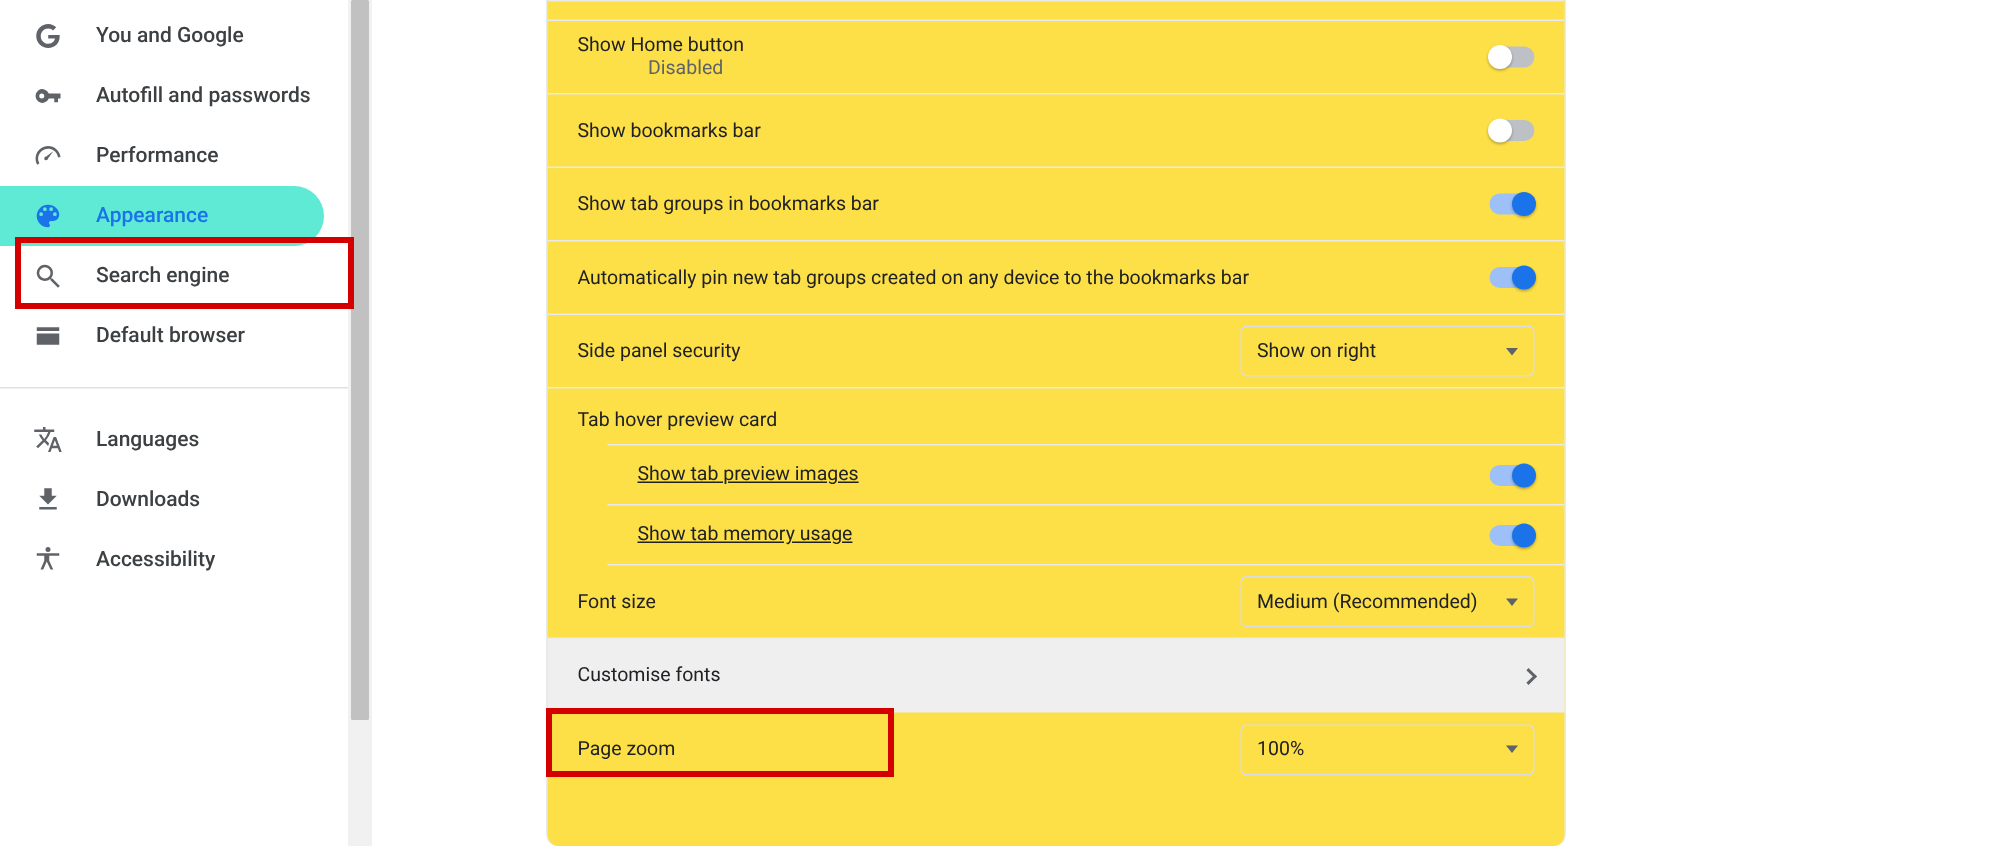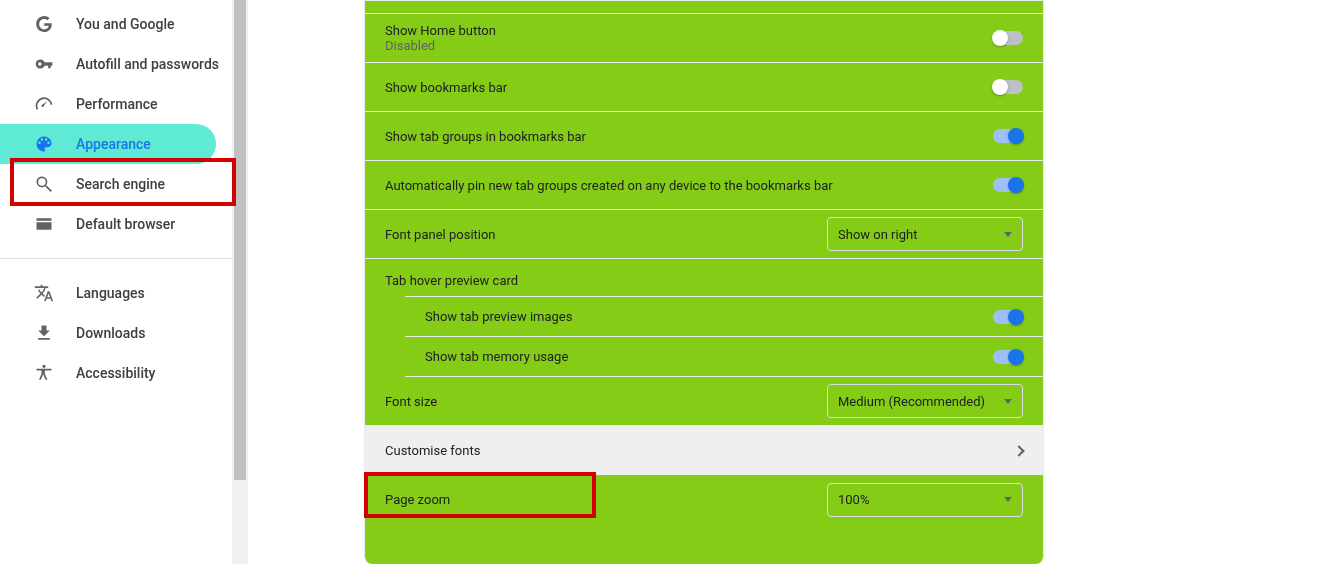--- a/index.html
+++ b/index.html
@@ -2,42 +2,42 @@
 <html><head>
 <meta charset="utf-8">
 <style>
   * { box-sizing: border-box; margin: 0; padding: 0; }
   body { font-family: "Segoe UI", Roboto, Arial, sans-serif; font-size: 13px; color: #202124; background: #fff; width: 1342px; height: 564px; overflow: hidden; }
   .layout { display: flex; height: 100%; }
   .sidebar-wrap { display: flex; }
   .sidebar { width: 232px; padding-top: 4px; }
   .scrollbar { width: 16px; background: #f1f1f1; position: relative; }
   .scroll-thumb { position: absolute; left: 2px; width: 12px; top: 0px; height: 480px; background: #c1c1c1; border-radius: 1px; }
-  .sidebar-item { display: flex; align-items: center; height: 40px; padding-left: 34px; cursor: pointer; gap: 22px; }
+  .sidebar-item { display: flex; align-items: center; height: 40px; padding-left: 22px; cursor: pointer; gap: 22px; }
   .sidebar-item .icon { width: 20px; display: flex; align-items: center; justify-content: center; color: #5f6368; }
   .sidebar-item .icon svg { width: 20px; height: 20px; }
   .sidebar-item .label { font-size: 14px; font-weight: 500; color: #3c4043; }
   .sidebar-item.active { background: #5eead4; border-radius: 0 20px 20px 0; margin-right: 16px; }
   .sidebar-item.active .label { color: #1a73e8; }
   .sidebar-item.active .icon { color: #1a73e8; }
   .sidebar-hr { border: none; border-top: 1px solid #e0e0e0; margin: 14px 0; }
   .highlight-box { border: 4px solid #d40000; position: absolute; pointer-events: none; }
   .hl-appearance { left: 10px; top: 158px; width: 226px; height: 48px; }
   .hl-fonts { left: 364px; top: 472px; width: 232px; height: 46px; }
 
   .content { flex: 1; display: flex; }
-  .panel { margin-left: 116px; width: 680px; border-left: 1px solid #e8eaed; border-right: 1px solid #e8eaed; border-radius: 0 0 8px 8px; background: #84cc16; }
+  .panel { margin-left: 116px; width: 680px; border-left: 1px solid #e8eaed; border-right: 1px solid #e8eaed; border-radius: 0 0 8px 8px; background: #fde047; }
   .row { display: flex; align-items: center; justify-content: space-between; padding: 0 20px; min-height: 49px; border-bottom: 1px solid #eaeaea; }
   .row.two-line { flex-direction: row; }
   .row .lhs { display: flex; flex-direction: column; }
   .row .title { font-size: 13px; color: #202124; }
-  .row .sub { font-size: 13px; color: #5f6368; }
+  .row .sub { font-size: 13px; color: #5f6368; margin-left: 47px; }
   .row-top { border-top: 1px solid #eaeaea; min-height: 14px; }
   .subhead { padding: 14px 20px 8px; font-size: 13px; }
-  .subrow { display: flex; align-items: center; justify-content: space-between; padding: 12px 20px 12px 20px; margin-left: 40px; border-top: 1px solid #eaeaea; }
+  .subrow { display: flex; align-items: center; justify-content: space-between; padding: 12px 20px 12px 20px; margin-left: 40px; border-top: 1px solid #eaeaea; text-decoration: underline; }
   .link-row { display: flex; align-items: center; justify-content: space-between; padding: 0 20px; min-height: 49px; cursor: pointer; }
   .link-row:hover, .hovered { background: #efefef; }
 
   .toggle { width: 30px; height: 14px; border-radius: 7px; position: relative; cursor: pointer; }
   .toggle .knob { width: 16px; height: 16px; border-radius: 50%; position: absolute; top: -1px; box-shadow: 0 1px 2px rgba(0,0,0,.3); }
   .toggle.off { background: #bdc1c6; }
   .toggle.off .knob { left: -1px; background: #fff; }
   .toggle.on { background: #9cc0f7; }
   .toggle.on .knob { right: -1px; background: #1a73e8; }
 
@@ -163,21 +163,21 @@
       </div>
 
       <div class="row">
         <span class="title">Automatically pin new tab groups created on any device to the bookmarks bar</span>
         <div class="toggle on">
             <div class="knob"></div>
           </div>
       </div>
 
       <div class="row">
-        <span class="title">Font panel position</span>
+        <span class="title">Side panel security</span>
         <div class="select">
           <span>Show on right</span>
           <span class="caret"></span>
         </div>
       </div>
 
       <div class="subhead">Tab hover preview card</div>
 
       <div class="subrow">
         <span class="title">Show tab preview images</span>

